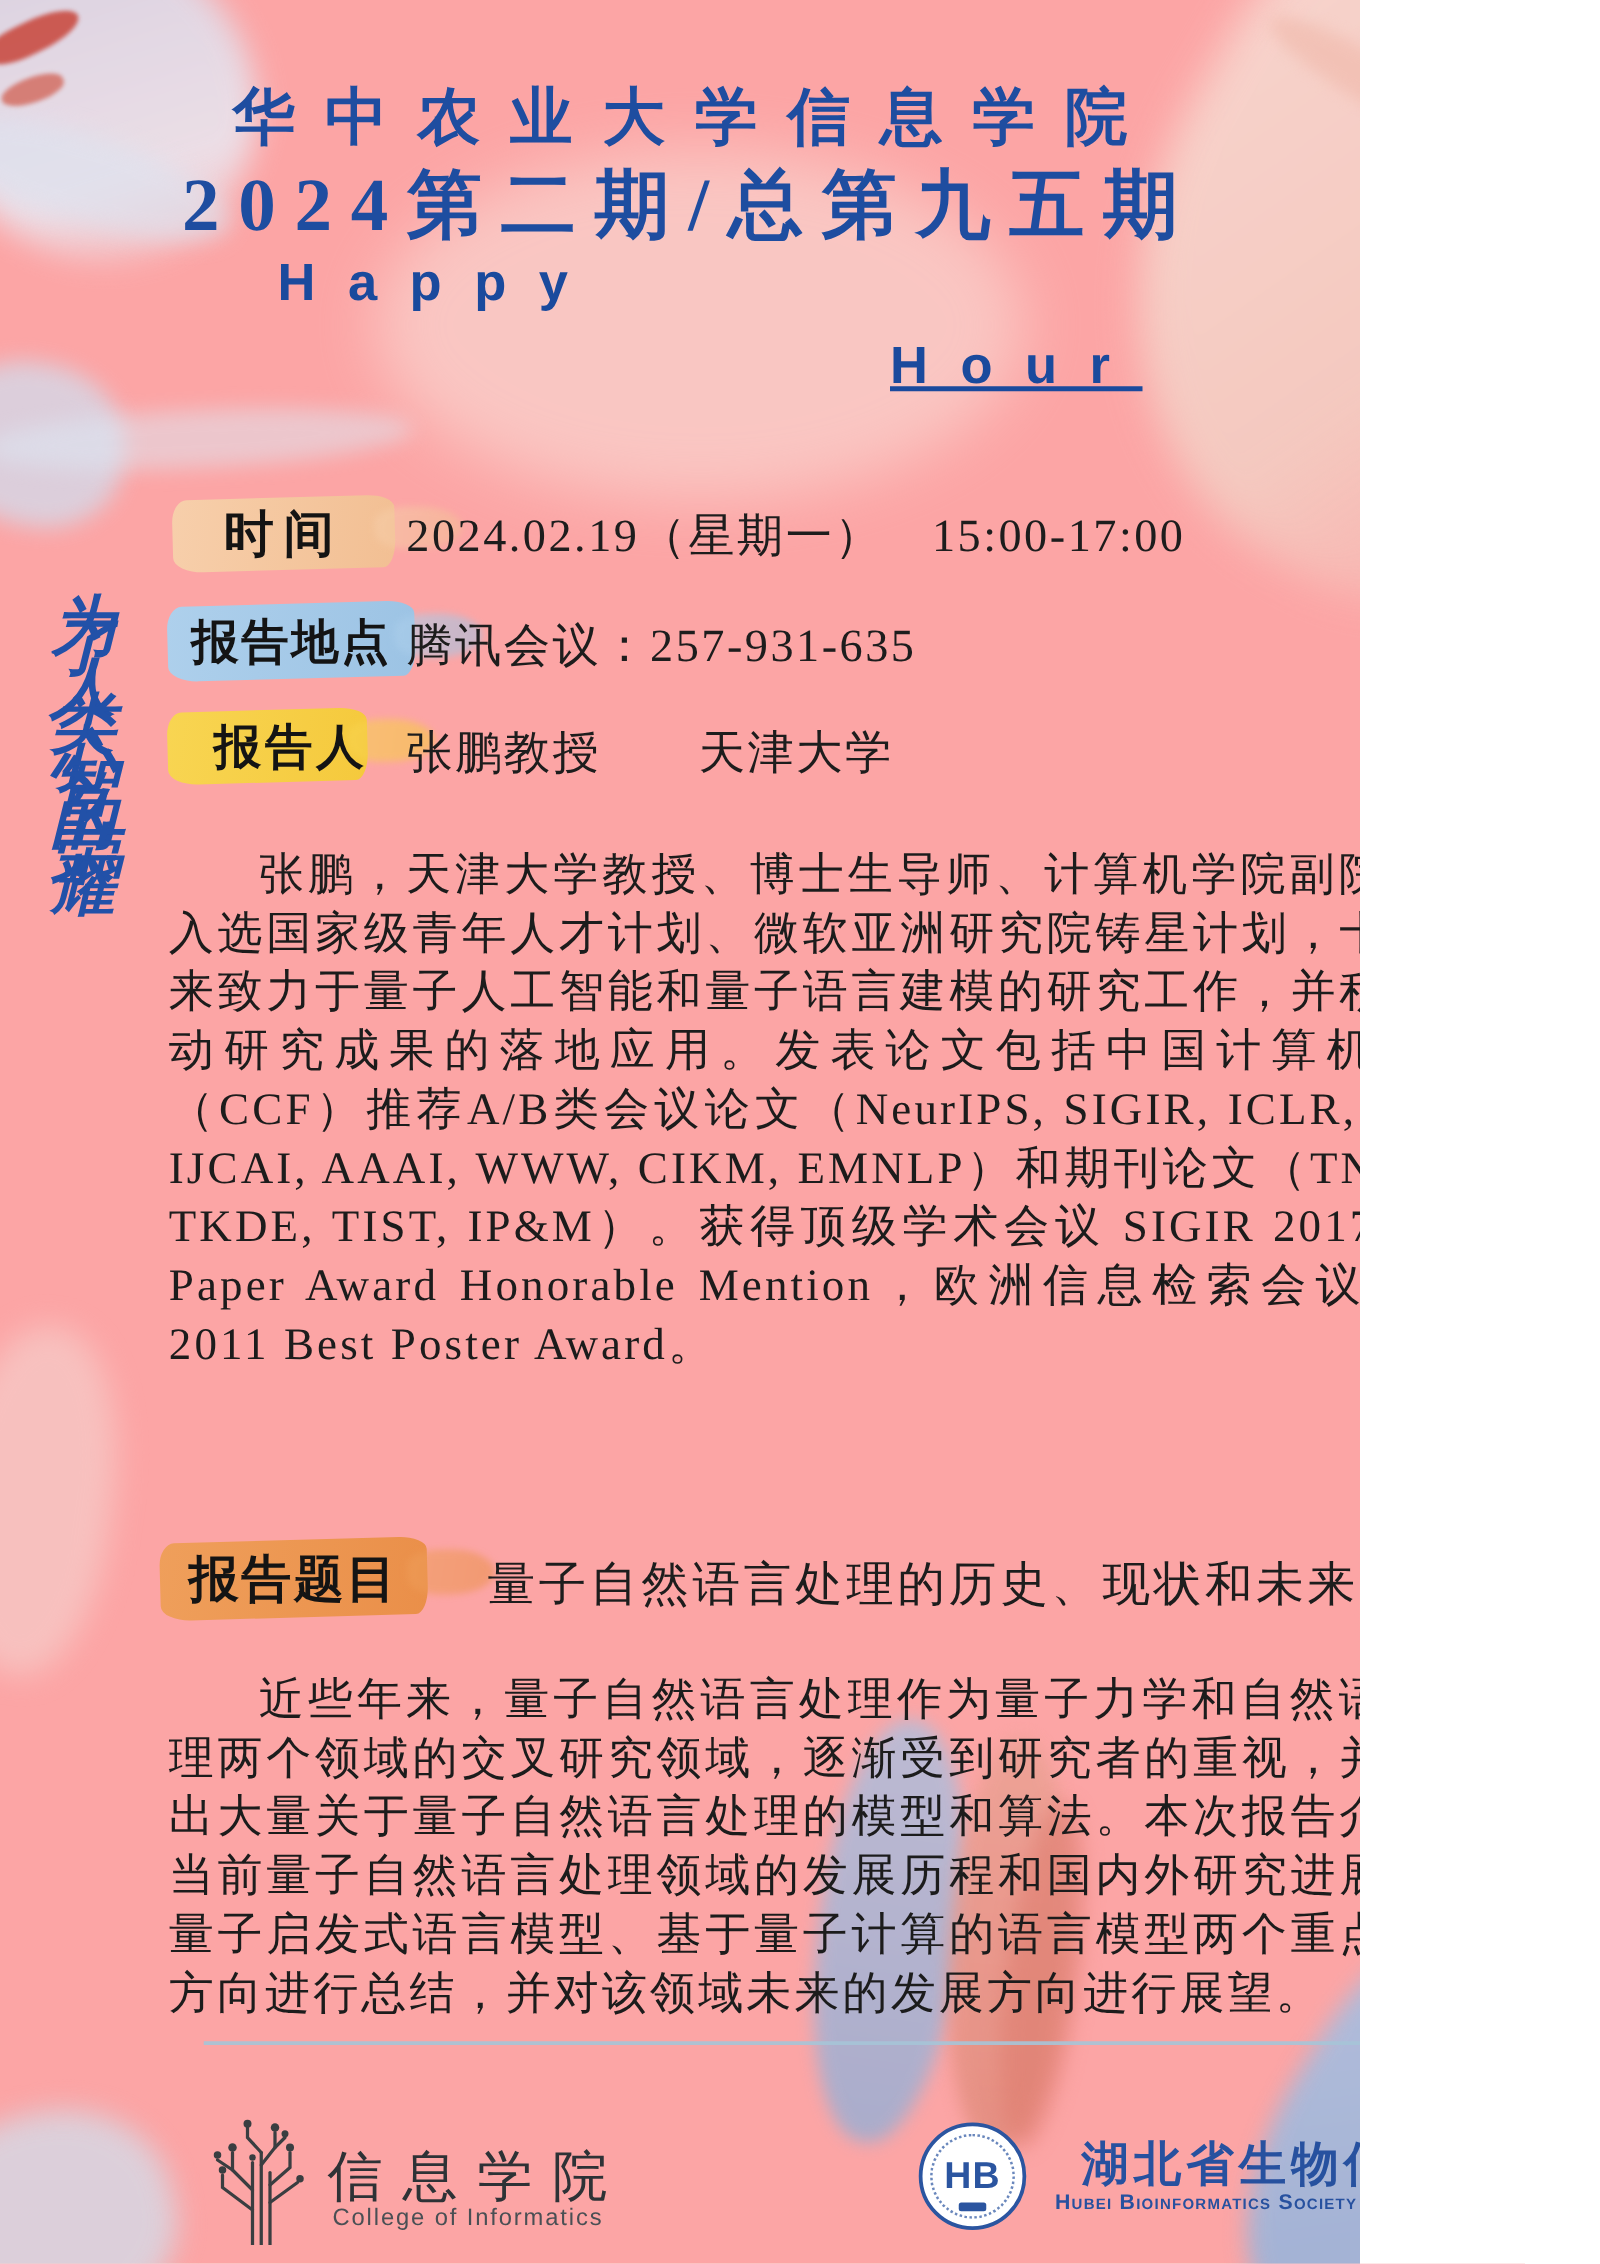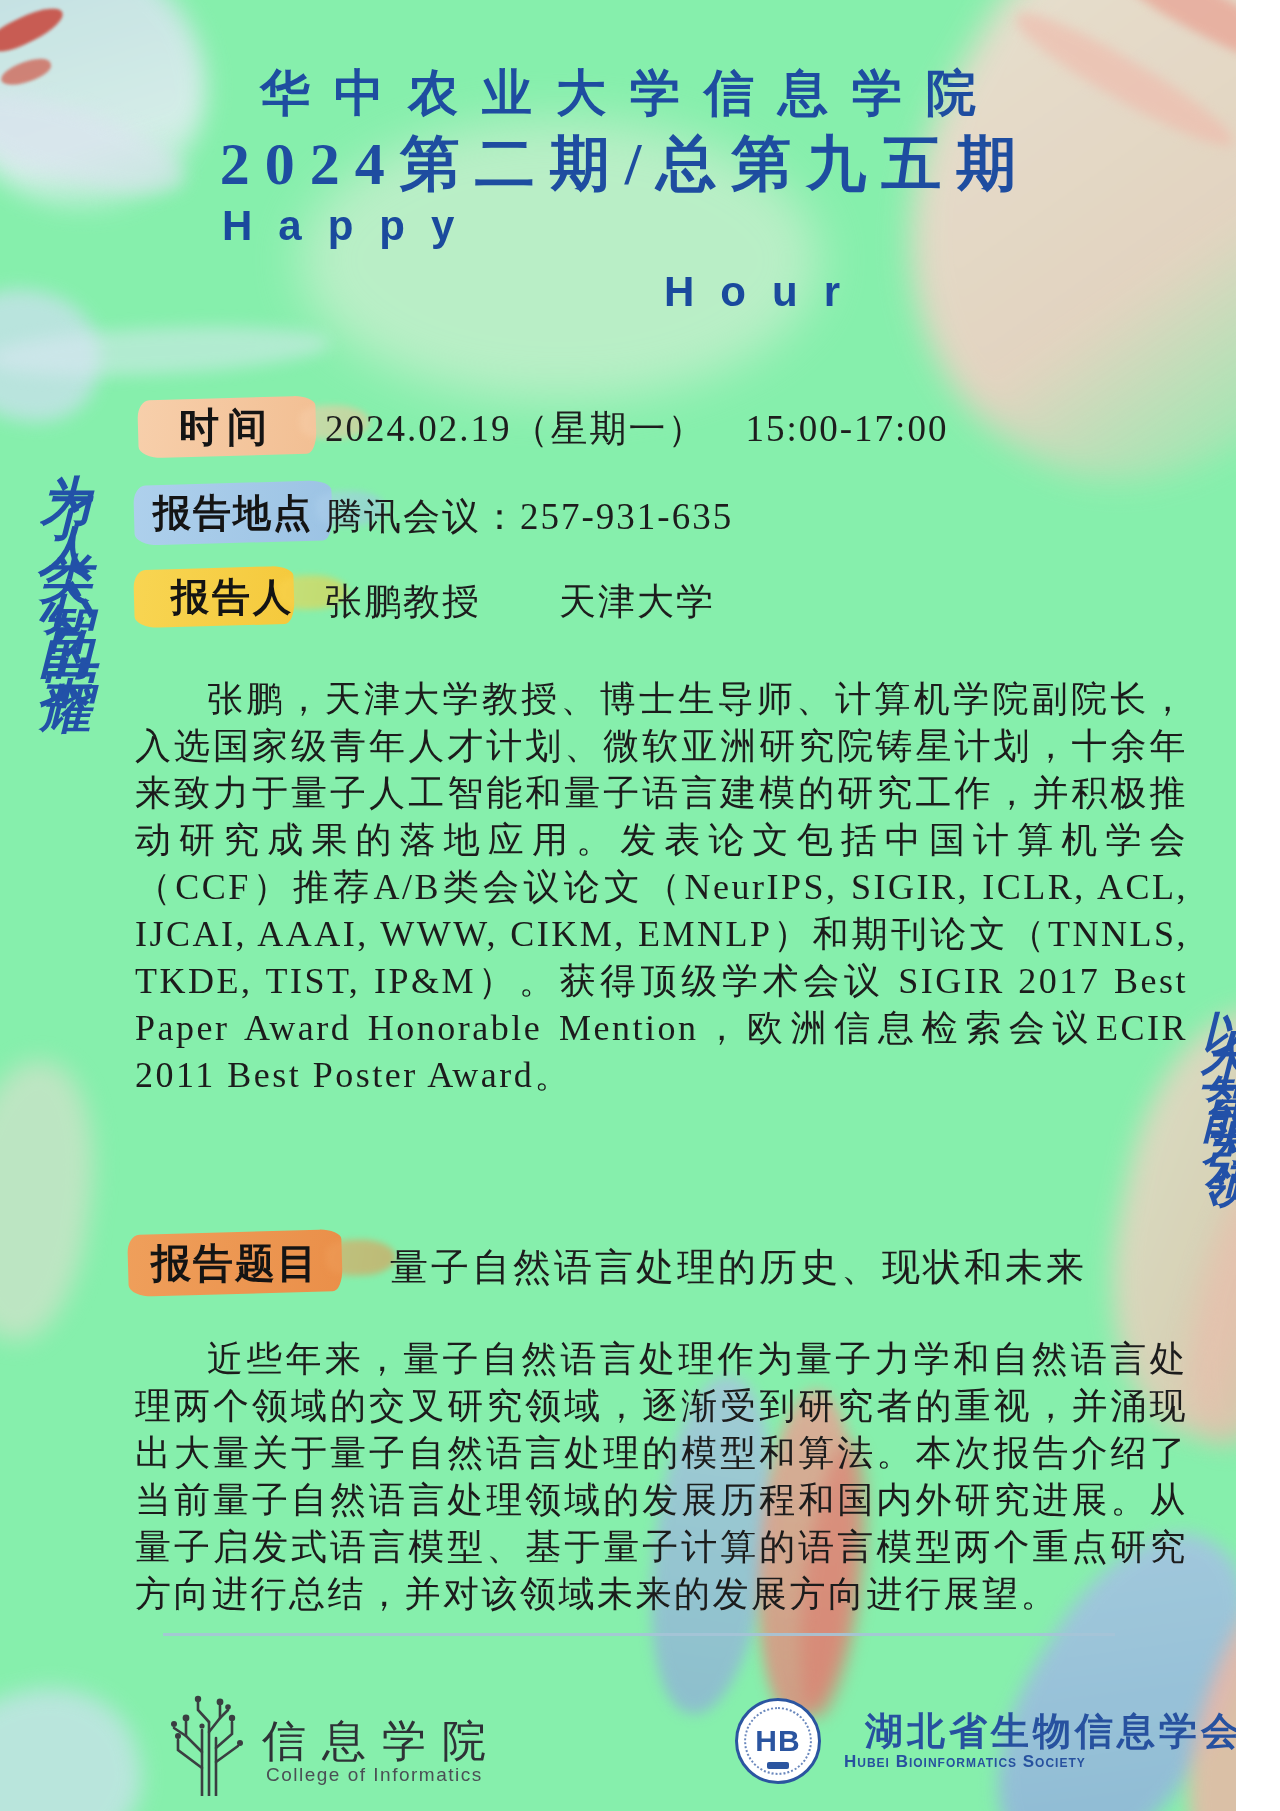--- a/index.html
+++ b/index.html
@@ -1,18 +1,18 @@
 <!DOCTYPE html>
 <html><head>
 <meta charset="utf-8">
 <style>
   html,body{margin:0;padding:0;}
   body{width:1280px;height:1811px;overflow:hidden;background:#ffffff;
        font-family:"Liberation Serif","DejaVu Serif",serif;}
-  .poster{position:relative;width:1236px;height:1811px;background:#86efac;overflow:hidden;}
+  .poster{position:relative;width:1088px;height:1811px;background:#fca5a5;overflow:hidden;}
 
   
   .stroke{position:absolute;pointer-events:none;}
   .s-tl-blue{left:-70px;top:-50px;width:280px;height:250px;background:linear-gradient(130deg,#ccd8ee,#e8edf7 70%,transparent);border-radius:45% 55% 50% 60%;transform:rotate(32deg);filter:blur(12px);opacity:.8;}
   .s-tl-gray{left:-40px;top:110px;width:230px;height:70px;background:#dce3f0;border-radius:40% 60% 50% 50%;transform:rotate(16deg);filter:blur(9px);opacity:.6;}
   .s-tl-red1{left:-12px;top:16px;width:78px;height:26px;background:#c8453a;border-radius:40% 60% 55% 45%;transform:rotate(-26deg);filter:blur(1.5px);opacity:.85;}
   .s-tl-red2{left:0px;top:62px;width:52px;height:20px;background:#d05848;border-radius:50% 50% 45% 55%;transform:rotate(-20deg);filter:blur(1.5px);opacity:.7;}
   .s-tr-pink{left:920px;top:-80px;width:460px;height:560px;background:linear-gradient(115deg,#f8ded6,#f3cfc4 60%,transparent);border-radius:40% 60% 45% 55%;transform:rotate(30deg);filter:blur(16px);opacity:.85;}
   .s-tr-coral1{left:1100px;top:-10px;width:210px;height:44px;background:#e9a192;border-radius:45% 55% 50% 50%;transform:rotate(28deg);filter:blur(5px);opacity:.7;}
   .s-tr-coral2{left:1000px;top:60px;width:250px;height:40px;background:#f0b8aa;border-radius:45% 55% 50% 50%;transform:rotate(30deg);filter:blur(6px);opacity:.6;}
@@ -28,21 +28,21 @@
   .s-br-pink{left:1205px;top:1560px;width:110px;height:300px;background:#f0b5a5;border-radius:50% 50% 45% 55%;transform:rotate(20deg);filter:blur(9px);opacity:.8;}
   .s-bl-blue{left:-60px;top:1690px;width:200px;height:170px;background:#cfe2f1;border-radius:50% 50% 45% 55%;transform:rotate(-14deg);filter:blur(11px);opacity:.7;}
   .s-c-beige{left:300px;top:120px;width:520px;height:280px;background:#f7eee6;border-radius:50%;filter:blur(24px);opacity:.45;}
 
   
   .h-line{position:absolute;width:100%;text-align:center;color:#1e4da0;font-weight:700;white-space:nowrap;}
   .h-line1{top:60px;font-size:50px;letter-spacing:24px;text-indent:24px;}
   .h-line2{top:124px;font-size:60px;letter-spacing:15px;text-indent:15px;}
   .happy,.hour{position:absolute;color:#1a4a9d;font-family:"Liberation Sans","DejaVu Sans",sans-serif;font-weight:700;font-size:42px;letter-spacing:26px;white-space:nowrap;}
   .happy{left:222px;top:202px;}
-  .hour{left:664px;top:268px;}
+  .hour{left:712px;top:268px;text-decoration:underline;}
 
   
   .hl{position:absolute;display:flex;align-items:center;justify-content:center;
       font-weight:900;color:#141414;white-space:nowrap;}
   .hl .brush{position:absolute;inset:0;border-radius:12px 22px 10px 24px/18px 10px 22px 12px;transform:rotate(-1.6deg);z-index:0;}
   .hl .brush::after{content:"";position:absolute;right:-54px;top:18%;width:70px;height:58%;border-radius:40% 60% 55% 45%;background:inherit;opacity:.55;filter:blur(3px);}
   .hl span{position:relative;z-index:1;}
   .hl-time{left:138px;top:398px;width:178px;height:58px;font-size:40px;letter-spacing:8px;}
   .hl-time .brush{background:linear-gradient(100deg,#f7cfab,#f2bf93);}
   .hl-venue{left:134px;top:483px;width:198px;height:60px;font-size:38px;letter-spacing:2px;}

